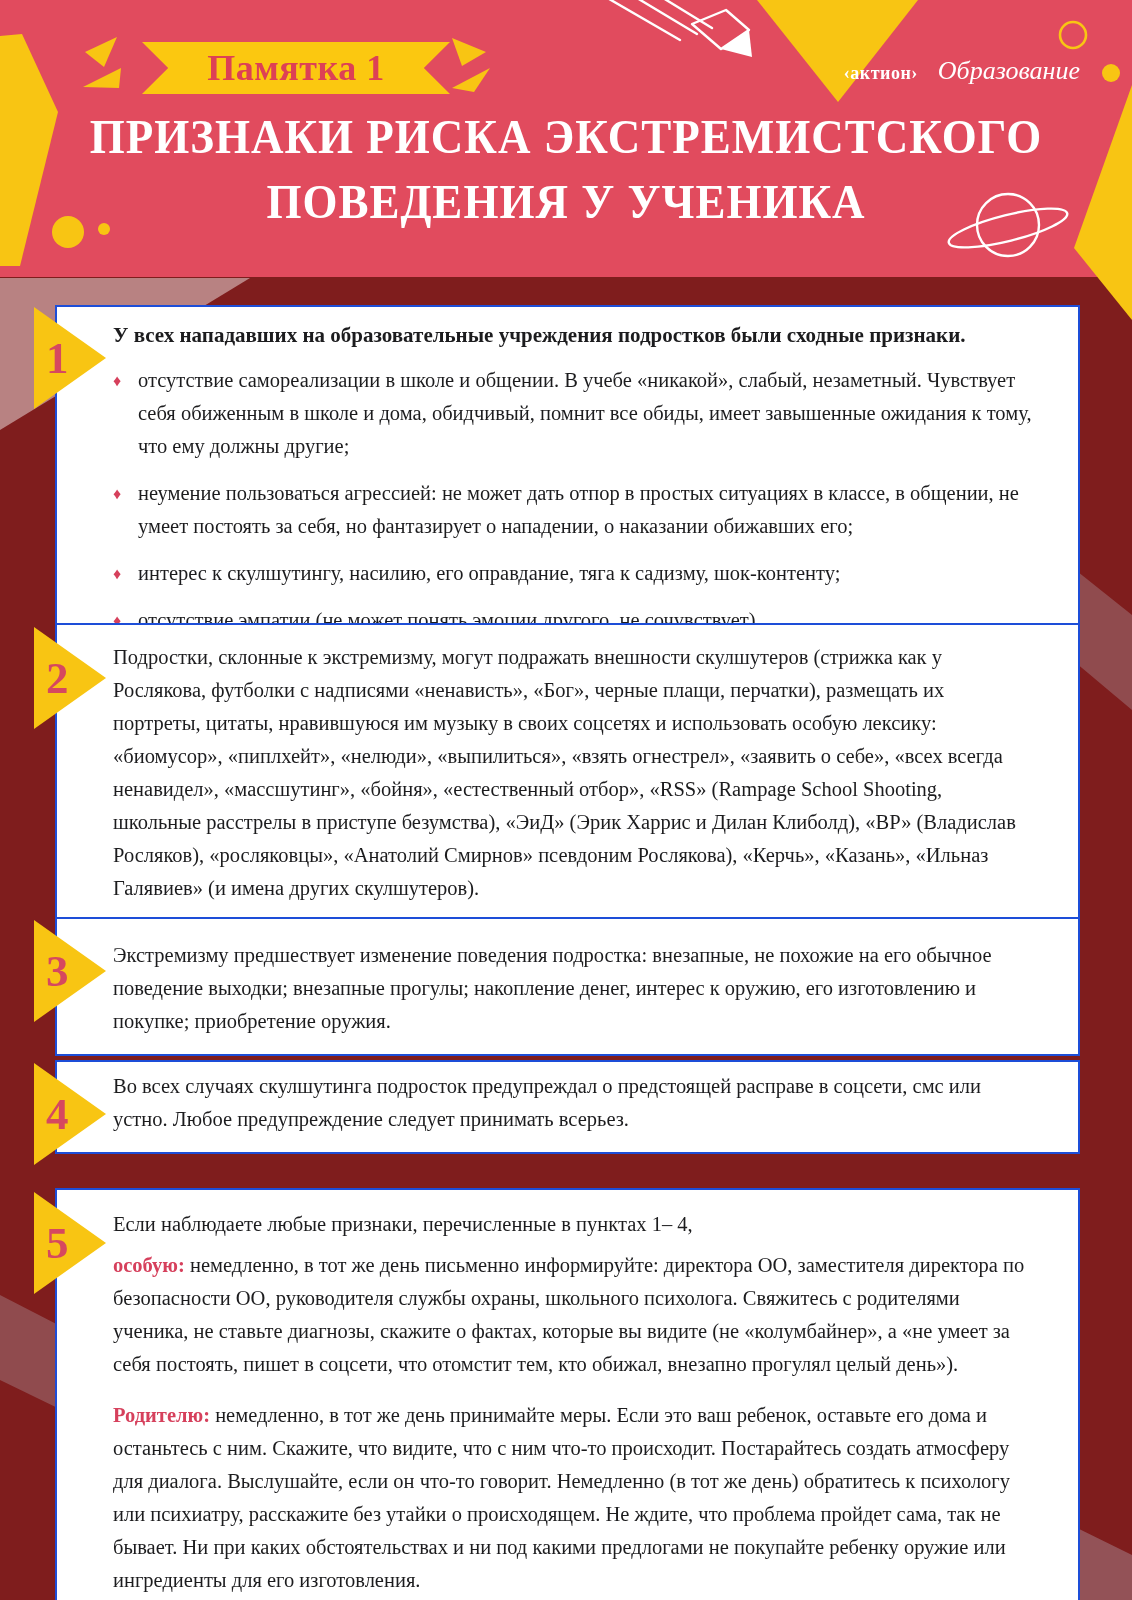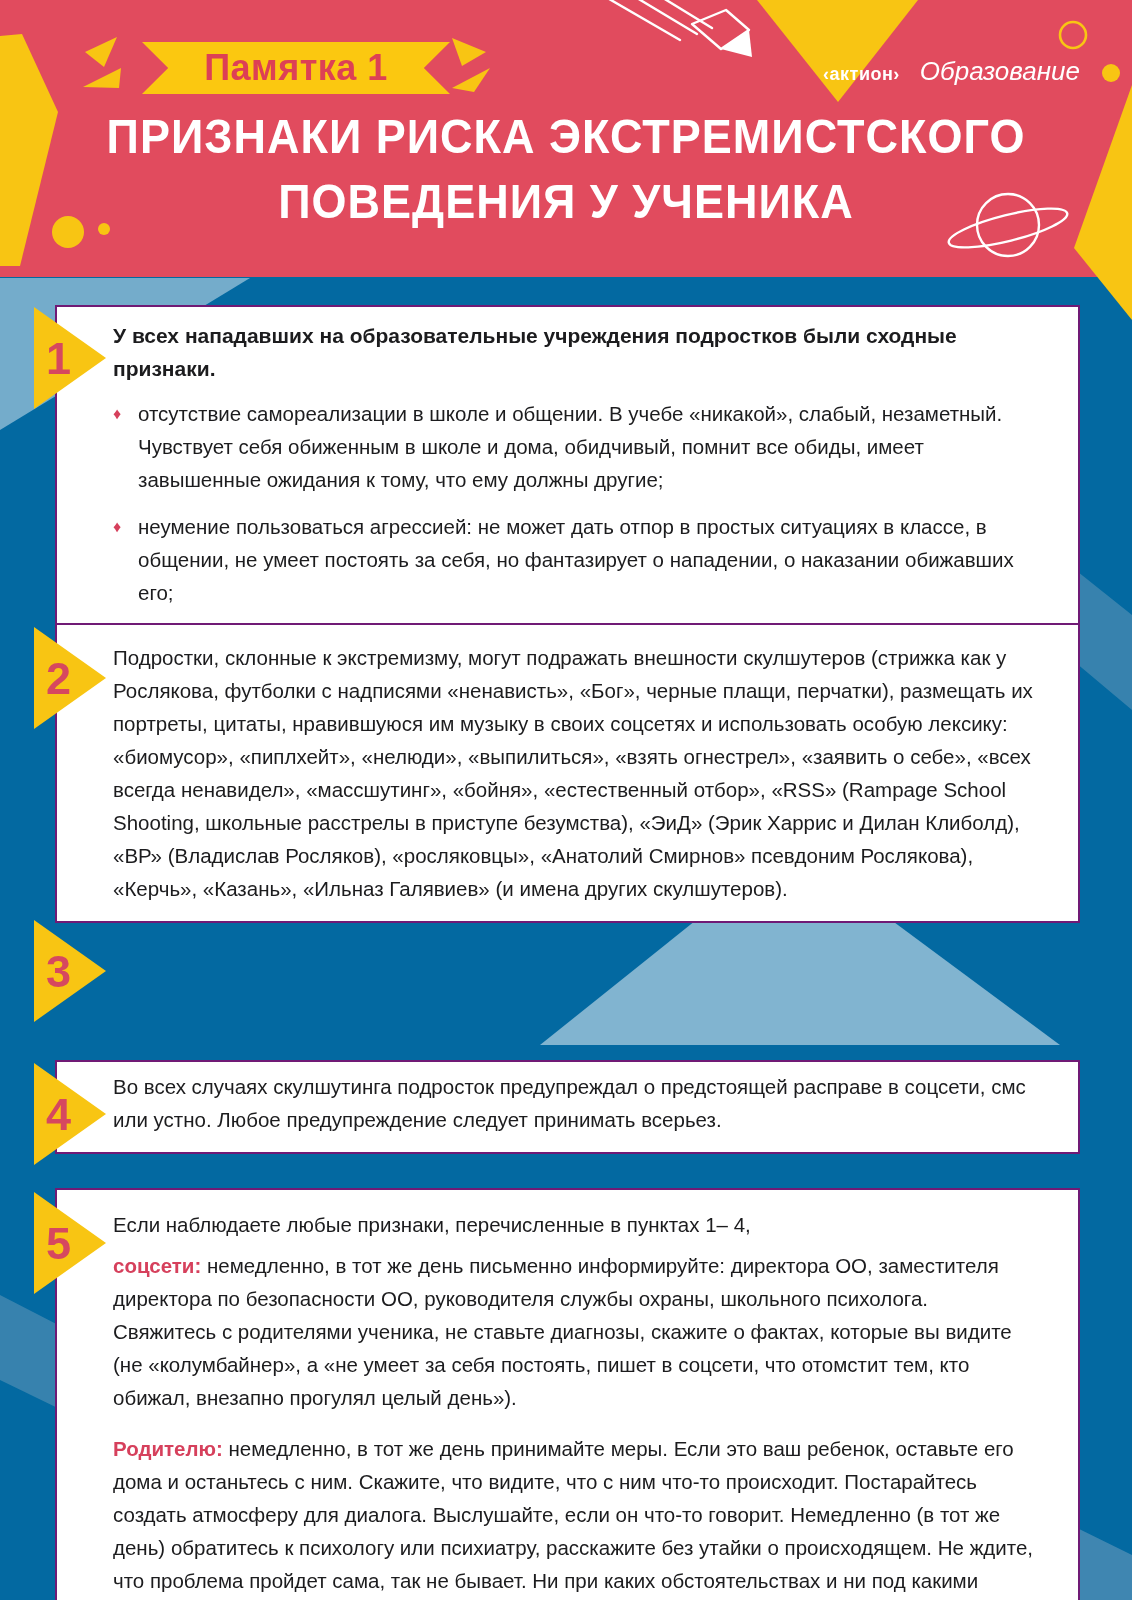--- a/index.html
+++ b/index.html
@@ -1,18 +1,18 @@
 <!DOCTYPE html>
 <html lang="ru"><head>
 <meta charset="utf-8">
 <style>
   html,body{margin:0;padding:0;background:#cfd2d8;}
   .page{
     position:relative;width:1132px;height:1600px;overflow:hidden;
-    background:#0369a1;font-family:Liberation Sans, sans-serif;
+    background:#7f1d1d;font-family:Liberation Serif, serif;
     color:#1c1c1e;margin:0 auto;
   }
   svg{display:block;}
   .bg-decor{position:absolute;left:0;top:0;z-index:0;}
   
   .hdr{position:absolute;left:0;top:0;width:1132px;height:277px;background:#E14B5E;z-index:1;}
   .hdr-decor{position:absolute;left:0;top:0;z-index:2;overflow:visible;}
   .ribbon{
     position:absolute;left:142px;top:42px;width:308px;height:52px;z-index:3;
     background:#FBC810;display:flex;align-items:center;justify-content:center;
@@ -24,21 +24,21 @@
   .logo .logo-s{font-size:26px;font-style:italic;font-weight:normal;margin-left:20px;}
   .title{
     position:absolute;left:0;top:104px;width:1132px;margin:0;z-index:3;
     text-align:center;color:#fff;font-weight:bold;font-size:45px;line-height:62px;
     letter-spacing:1px;transform:scaleY(1.06);transform-origin:top center;
   }
   .title .tl{display:block;}
   
   .box{
     position:absolute;left:55px;width:1025px;box-sizing:border-box;z-index:3;
-    background:#fff;border:2px solid #701a75;
+    background:#fff;border:2px solid #1d4ed8;
     padding:18px 44px 16px 56px;font-size:20.5px;line-height:33px;
   }
   .box p{margin:0;}
   .box-1{top:305px;min-height:282px;padding-top:12px;}
   .box-2{top:623px;min-height:262px;padding-top:16px;}
   .box-3{top:917px;min-height:115px;padding-top:20px;}
   .box-4{top:1060px;min-height:92px;padding-top:8px;}
   .box-5{top:1188px;min-height:384px;padding-top:18px;}
   .intro-bold{font-weight:bold;font-size:21px;margin-bottom:12px !important;}
   .bullet{position:relative;padding-left:25px;margin-bottom:14px;}
@@ -157,29 +157,32 @@
     <div class="bullet">
       <span class="diamond">♦</span>
       <span>отсутствие эмпатии (не может понять эмоции другого, не сочувствует).</span>
     </div>
   </section>
 
   <section class="box box-2">
     <p>Подростки, склонные к экстремизму, могут подражать внешности скулшутеров (стрижка как у Рослякова, футболки с надписями «ненависть», «Бог», черные плащи, перчатки), размещать их портреты, цитаты, нравившуюся им музыку в своих соцсетях и использовать особую лексику: «биомусор», «пиплхейт», «нелюди», «выпилиться», «взять огнестрел», «заявить о себе», «всех всегда ненавидел», «массшутинг», «бойня», «естественный отбор», «RSS» (Rampage School Shooting, школьные расстрелы в приступе безумства), «ЭиД» (Эрик Харрис и Дилан Клиболд), «ВР» (Владислав Росляков), «росляковцы», «Анатолий Смирнов» псевдоним Рослякова), «Керчь», «Казань», «Ильназ Галявиев» (и имена других скулшутеров).</p>
   </section>
 
+  <section class="box box-3">
+    <p>Экстремизму предшествует изменение поведения подростка: внезапные, не похожие на его обычное поведение выходки; внезапные прогулы; накопление денег, интерес к оружию, его изготовлению и покупке; приобретение оружия.</p>
+  </section>
 
   <section class="box box-4">
     <p>Во всех случаях скулшутинга подросток предупреждал о предстоящей расправе в соцсети, смс или устно. Любое предупреждение следует принимать всерьез.</p>
   </section>
 
   <section class="box box-5">
     <p class="p-first">Если наблюдаете любые признаки, перечисленные в пунктах 1– 4,</p>
     <p class="p-teacher">
-      <span class="lead-red">соцсети:</span>
+      <span class="lead-red">особую:</span>
       <span>немедленно, в тот же день письменно информируйте: директора ОО, заместителя директора по безопасности ОО, руководителя службы охраны, школьного психолога. Свяжитесь с родителями ученика, не ставьте диагнозы, скажите о фактах, которые вы видите (не «колумбайнер», а «не умеет за себя постоять, пишет в соцсети, что отомстит тем, кто обижал, внезапно прогулял целый день»).</span>
     </p>
     <p class="p-parent">
       <span class="lead-red">Родителю:</span>
       <span>немедленно, в тот же день принимайте меры. Если это ваш ребенок, оставьте его дома и останьтесь с ним. Скажите, что видите, что с ним что-то происходит. Постарайтесь создать атмосферу для диалога. Выслушайте, если он что-то говорит. Немедленно (в тот же день) обратитесь к психологу или психиатру, расскажите без утайки о происходящем. Не ждите, что проблема пройдет сама, так не бывает. Ни при каких обстоятельствах и ни под какими предлогами не покупайте ребенку оружие или ингредиенты для его изготовления.</span>
     </p>
   </section>
 
 </div>
 

